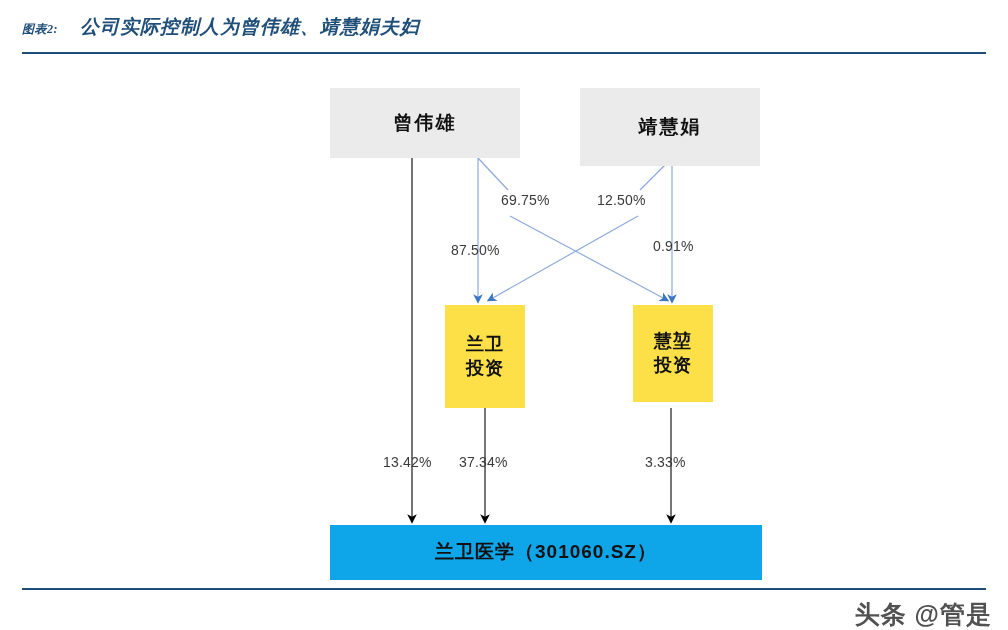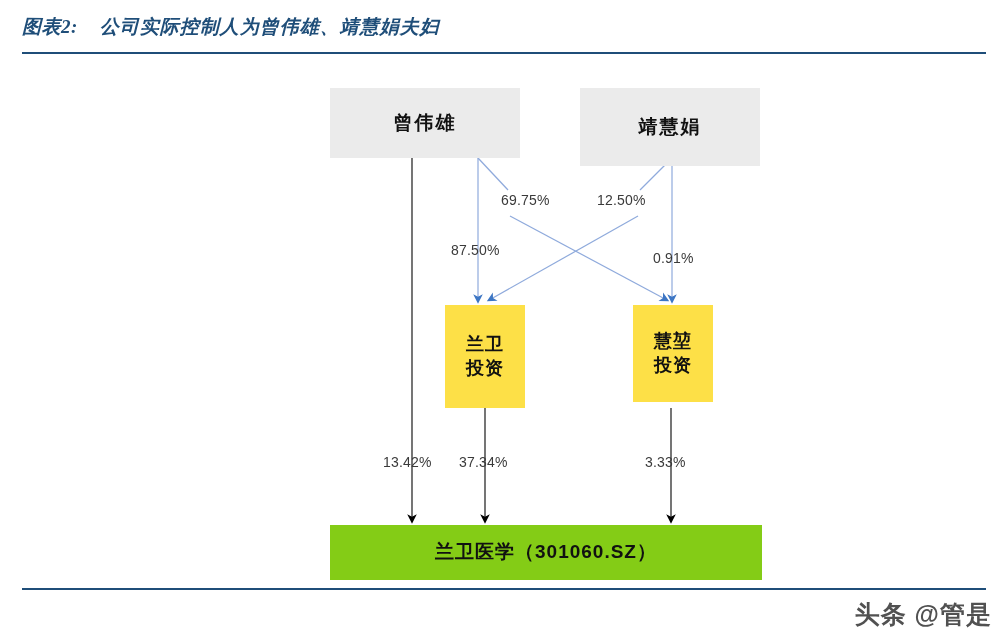--- a/index.html
+++ b/index.html
@@ -26,21 +26,21 @@
     left: 22px;
     top: 14px;
     display: flex;
     align-items: baseline;
     white-space: nowrap;
   }
   .title-label {
     font-family: "Liberation Serif", "DejaVu Serif", serif;
     font-style: italic;
     font-weight: bold;
-    font-size: 19px;
+    font-size: 12px;
     color: #1F4E79;
     letter-spacing: 0.5px;
   }
   .title-text {
     font-family: "Liberation Serif", "DejaVu Serif", serif;
     font-style: italic;
     font-weight: bold;
     font-size: 19px;
     color: #1F4E79;
     margin-left: 22px;
@@ -119,21 +119,21 @@
     background: #EBEBEB;
     font-size: 19px;
     letter-spacing: 2px;
   }
   .node-holding {
     background: #fde047;
     font-size: 18px;
     letter-spacing: 1px;
   }
   .node-company {
-    background: #84cc16;
+    background: #0ea5e9;
     font-size: 19px;
     letter-spacing: 1px;
   }
 
   #node-zeng    { left: 330px; top: 32px;  width: 190px; height: 70px; }
   #node-jing    { left: 580px; top: 32px;  width: 180px; height: 78px; }
   #node-lanwei  { left: 445px; top: 249px; width: 80px;  height: 103px; }
   #node-huikun  { left: 633px; top: 249px; width: 80px;  height: 97px; }
   #node-company { left: 330px; top: 469px; width: 432px; height: 55px; }
 
@@ -141,21 +141,21 @@
   .edge-label {
     position: absolute;
     font-size: 14px;
     color: #3a3a3a;
     white-space: nowrap;
     letter-spacing: 0.2px;
   }
   #lbl-6975 { left: 501px; top: 136px; }
   #lbl-1250 { left: 597px; top: 136px; }
   #lbl-8750 { left: 451px; top: 186px; }
-  #lbl-091  { left: 653px; top: 194px; }
+  #lbl-091  { left: 653px; top: 182px; }
   #lbl-1342 { left: 383px; top: 398px; }
   #lbl-3734 { left: 459px; top: 398px; }
   #lbl-333  { left: 645px; top: 398px; }
 </style>
 </head>
 <body>
 
 <div class="page">
 
   <div class="title-row">

